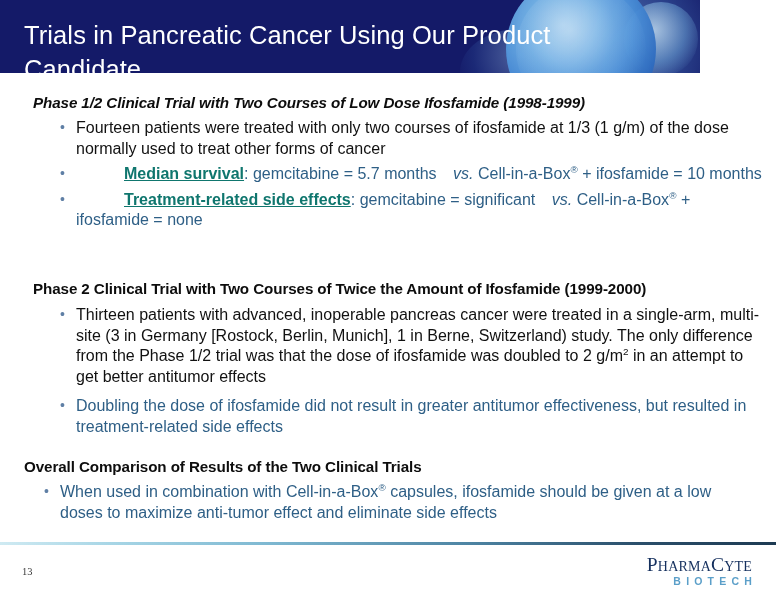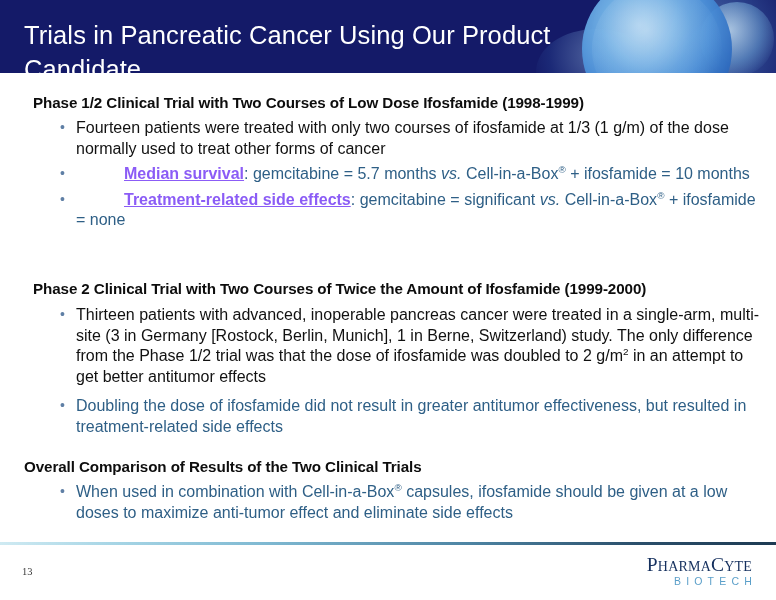--- a/index.html
+++ b/index.html
@@ -13,21 +13,21 @@
     overflow: hidden;
     font-family: "Liberation Sans", sans-serif;
     color: #111111;
     position: relative;
   }
 
   
   .slide-header {
     position: absolute;
     top: 0; left: 0;
-    width: 776px;
+    width: 700px;
     height: 73px;
     background: #141a68;
     overflow: hidden;
   }
   .header-cell-art {
     position: absolute;
     top: -26px;
     right: 44px;
     width: 150px;
     height: 150px;
@@ -119,38 +119,38 @@
     left: 4px;
     top: -1px;
     color: #5f7fa5;
     font-size: 14px;
     line-height: 21px;
   }
   .blue { color: #2e5f86; }
   .blue-body { color: #2e5f86; }
   .lbl {
     font-weight: bold;
-    color: #8b5cf6;
+    color: #0f766e;
     text-decoration: underline;
     padding-left: 48px;
   }
-  .ital { font-style: italic; }
+  .ital { font-style: italic; margin-left: 12px; }
   sup { font-size: 0.62em; vertical-align: super; line-height: 0; }
 
   
-  #sec1-heading { position: absolute; left: 33px; top: 21px; }
+  #sec1-heading { position: absolute; left: 33px; top: 21px; font-style: italic; }
   #sec1-list    { position: absolute; left: 56px; top: 45px; width: 706px; }
   #sec1-list > li { margin-bottom: 5px; }
 
   #sec2-heading { position: absolute; left: 33px; top: 207px; }
   #sec2-list    { position: absolute; left: 56px; top: 232px; width: 706px; }
   #sec2-list > li { margin-bottom: 9px; }
 
   #sec3-heading { position: absolute; left: 24px; top: 385px; }
-  #sec3-list    { position: absolute; left: 56px; top: 409px; width: 706px; }
+  #sec3-list    { position: absolute; left: 40px; top: 409px; width: 706px; }
 
   
   .footer-rule {
     position: absolute;
     left: 0;
     top: 542px;
     width: 776px;
     height: 3px;
     background: linear-gradient(to right, #cfeaf2 0%, #a8d6e6 14%, #7fb9d2 34%, #4e85a4 60%, #2b4f6b 82%, #1d3a52 100%);
   }
@@ -180,21 +180,21 @@
     display: block;
   }
   .brand-sub {
     display: block;
     font-family: "Liberation Sans", sans-serif;
     font-size: 10.5px;
     line-height: 13px;
     color: #5b9fc9;
     letter-spacing: 5.2px;
     margin-right: -5px;
-    font-weight: 400;
+    font-weight: 700;
   }
 </style>
 </head>
 <body>
 
 <div class="slide-header">
   <div class="header-cell-halo"></div>
   <div class="header-cell-bottom"></div>
   <div class="header-cell-small"></div>
   <div class="header-cell-art"></div>

